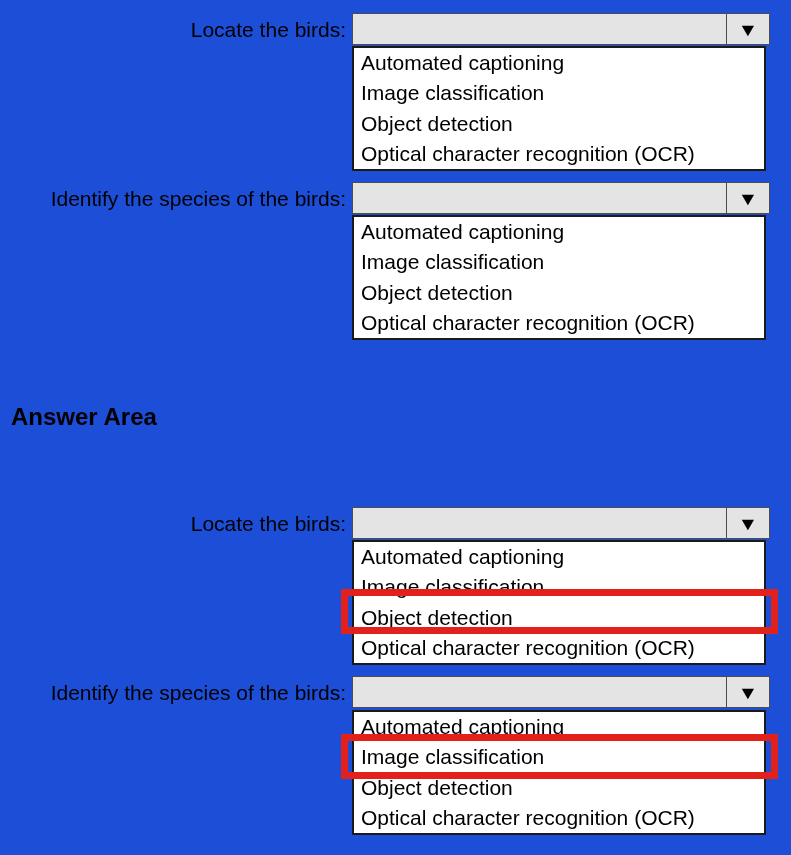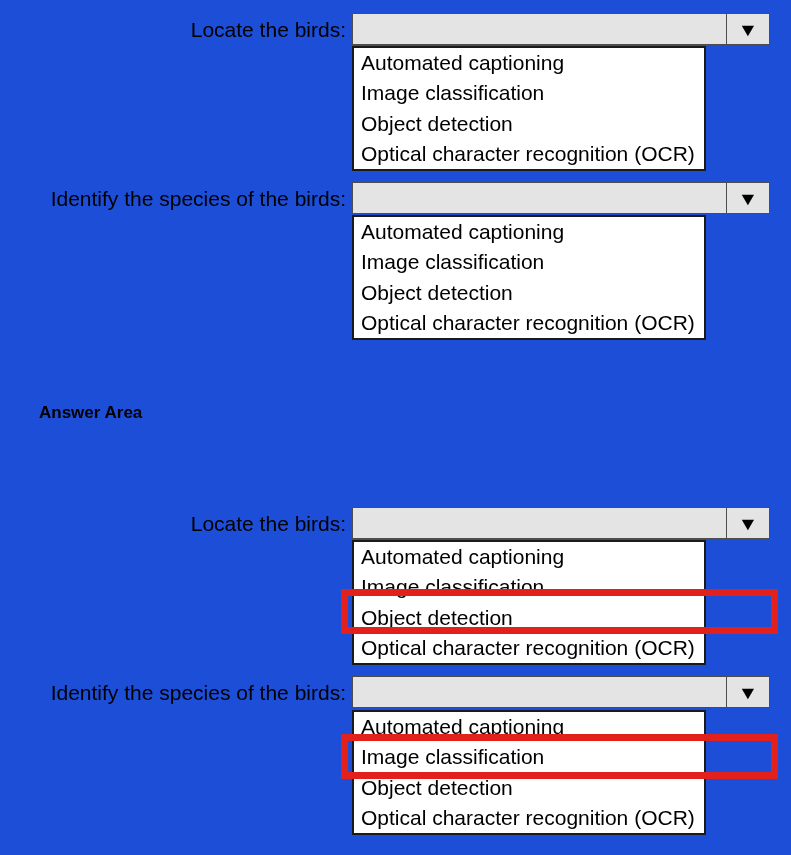--- a/index.html
+++ b/index.html
@@ -53,42 +53,41 @@
   }
   .arrow-glyph {
     font-size: 21px;
     line-height: 1;
     color: #000000;
     transform: scaleY(0.85);
   }
   .option-list {
     position: absolute;
     left: 352px;
-    width: 354px;
+    width: 414px;
     background: #ffffff;
     border: 2px solid #1a1a1a;
     box-sizing: border-box;
   }
   .option-item {
     height: 30.25px;
     line-height: 30.25px;
     font-size: 21px;
     padding-left: 7px;
     white-space: nowrap;
     overflow: hidden;
     color: #000000;
   }
   .answer-heading {
     position: absolute;
     left: 11px;
     top: 403px;
-    font-size: 17px;
+    font-size: 24px;
     font-weight: bold;
     color: #000000;
-    margin-left: 28px;
   }
   .highlight-box {
     position: absolute;
     left: 341px;
     width: 437px;
     height: 45px;
     border: 7px solid #e3211c;
     box-sizing: border-box;
     background: transparent;
     z-index: 5;

